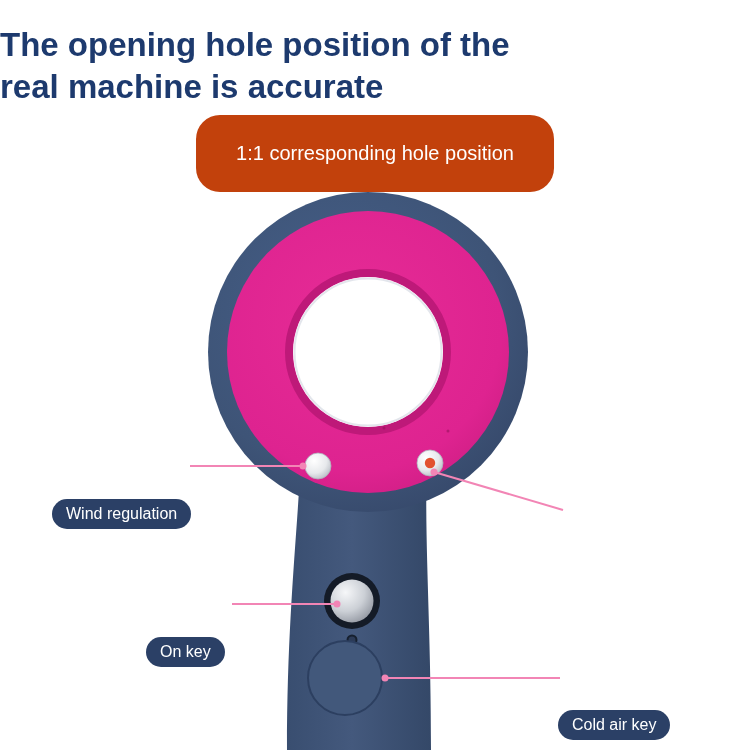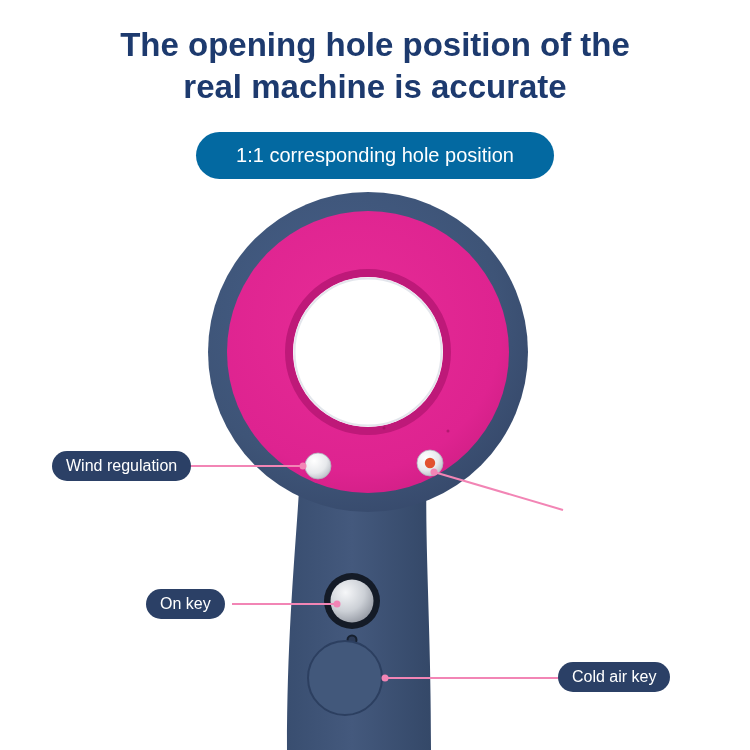--- a/index.html
+++ b/index.html
@@ -5,45 +5,46 @@
   html,body{margin:0;padding:0;}
   .canvas{
     position:relative;
     width:750px;height:750px;
     background:#ffffff;
     overflow:hidden;
     font-family:"Liberation Sans", sans-serif;
   }
   .title{
     position:absolute;top:24px;left:0;width:750px;
-    text-align:center;
+    text-align:left;
     color:#1d3a6e;
     font-size:33px;
     font-weight:600;
     line-height:1.28;
   }
   .badge{
-    position:absolute;top:132px;left:50%;
+    position:absolute;top:115px;left:50%;
     transform:translateX(-50%);
-    background:#0369a1;
+    background:#c2410c;
     color:#ffffff;
     font-size:20px;
-    padding:12px 40px;
+    padding:27px 40px;
     border-radius:24px;
     white-space:nowrap;
   }
   .pill{
     position:absolute;
     background:#2b4066;
     color:#ffffff;
     font-size:16px;
     padding:7px 14px;
     border-radius:17px;
     white-space:nowrap;
     line-height:1;
+    margin-top:48px;
   }
   .pill-wind{left:52px;top:451px;}
   .pill-temp{left:563px;top:495px;}
   .pill-on{left:146px;top:589px;}
   .pill-cold{left:558px;top:662px;}
   .dryer-svg{position:absolute;left:0;top:0;}
 </style>
 </head>
 <body>
 

